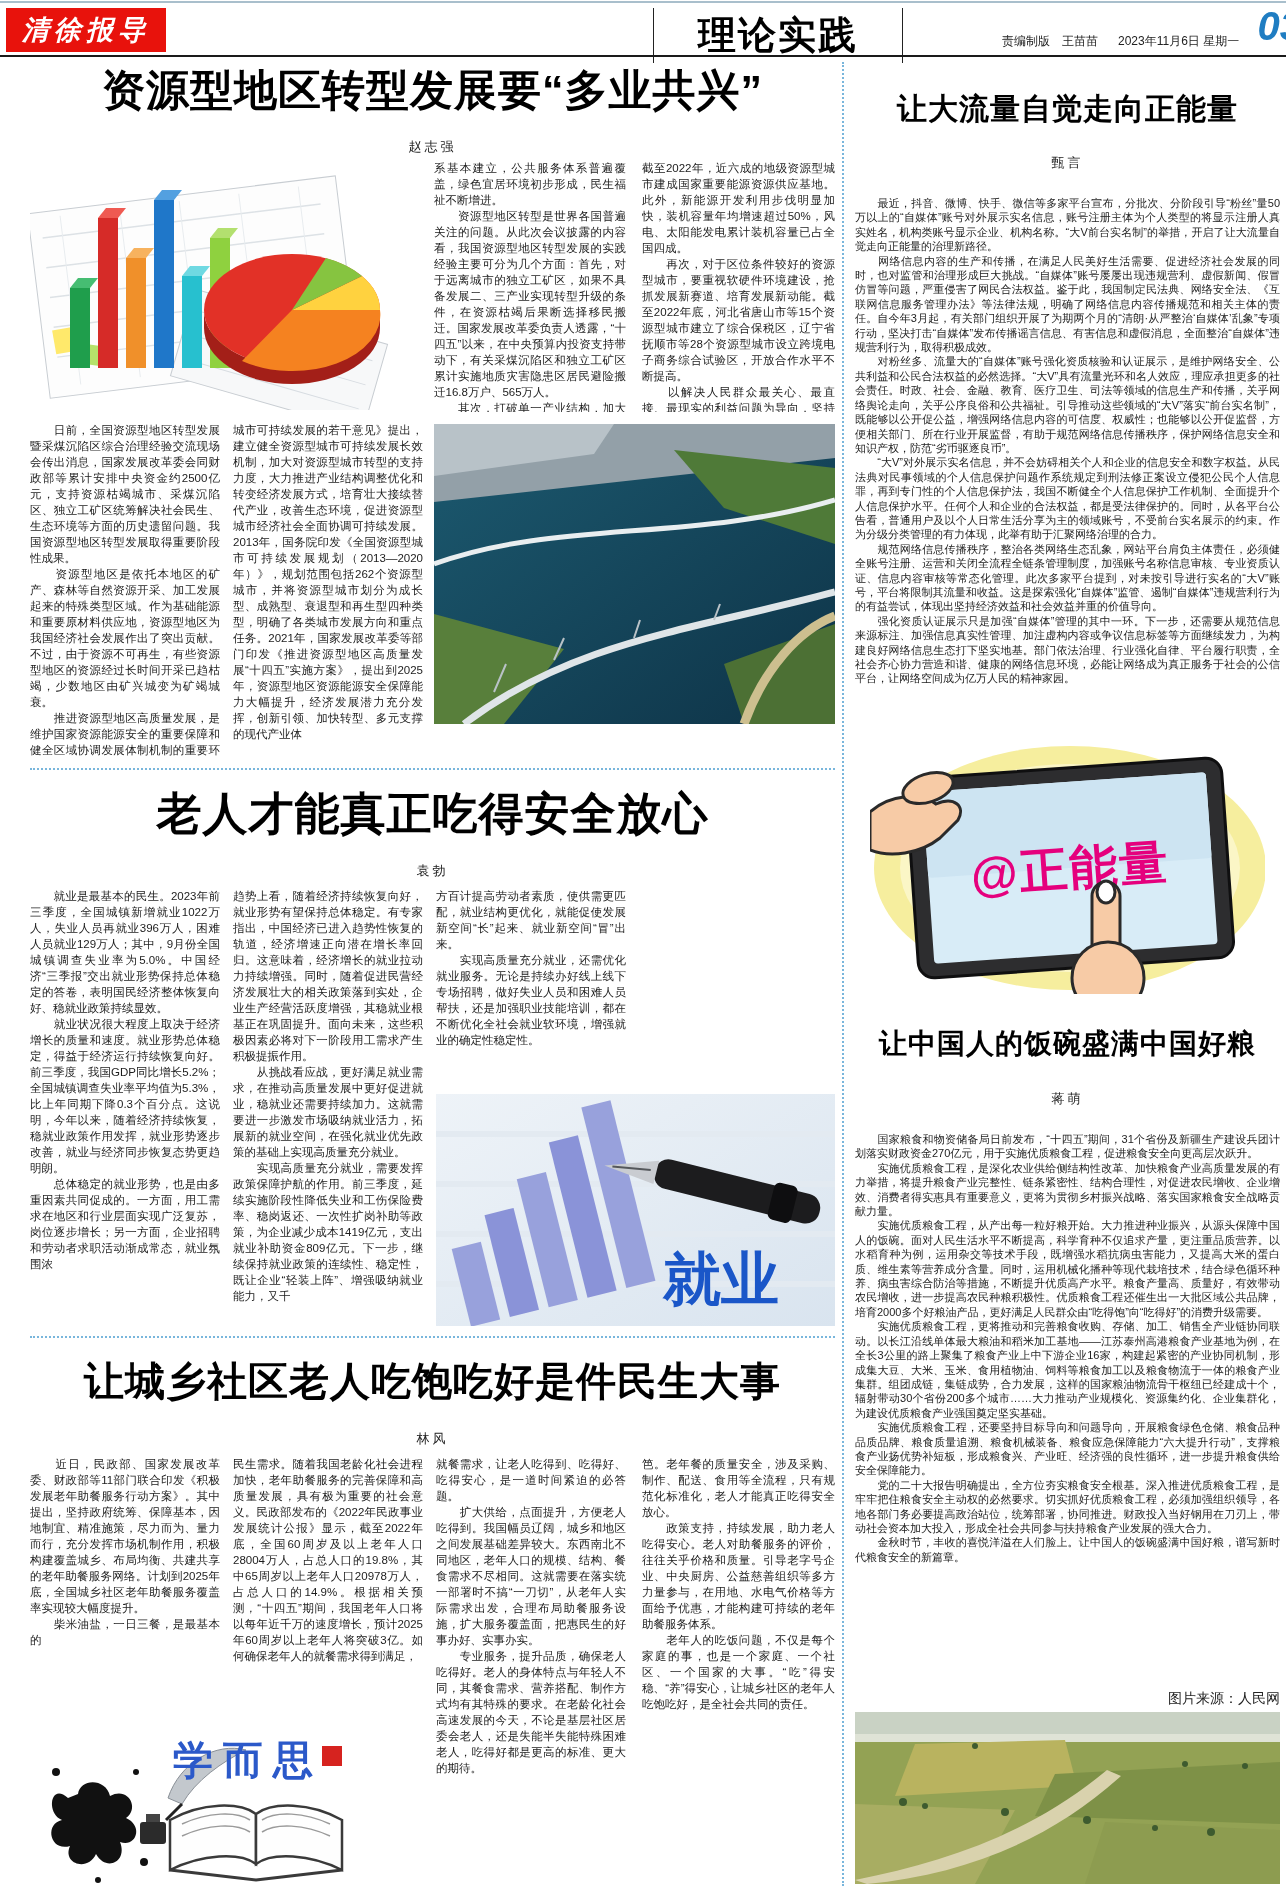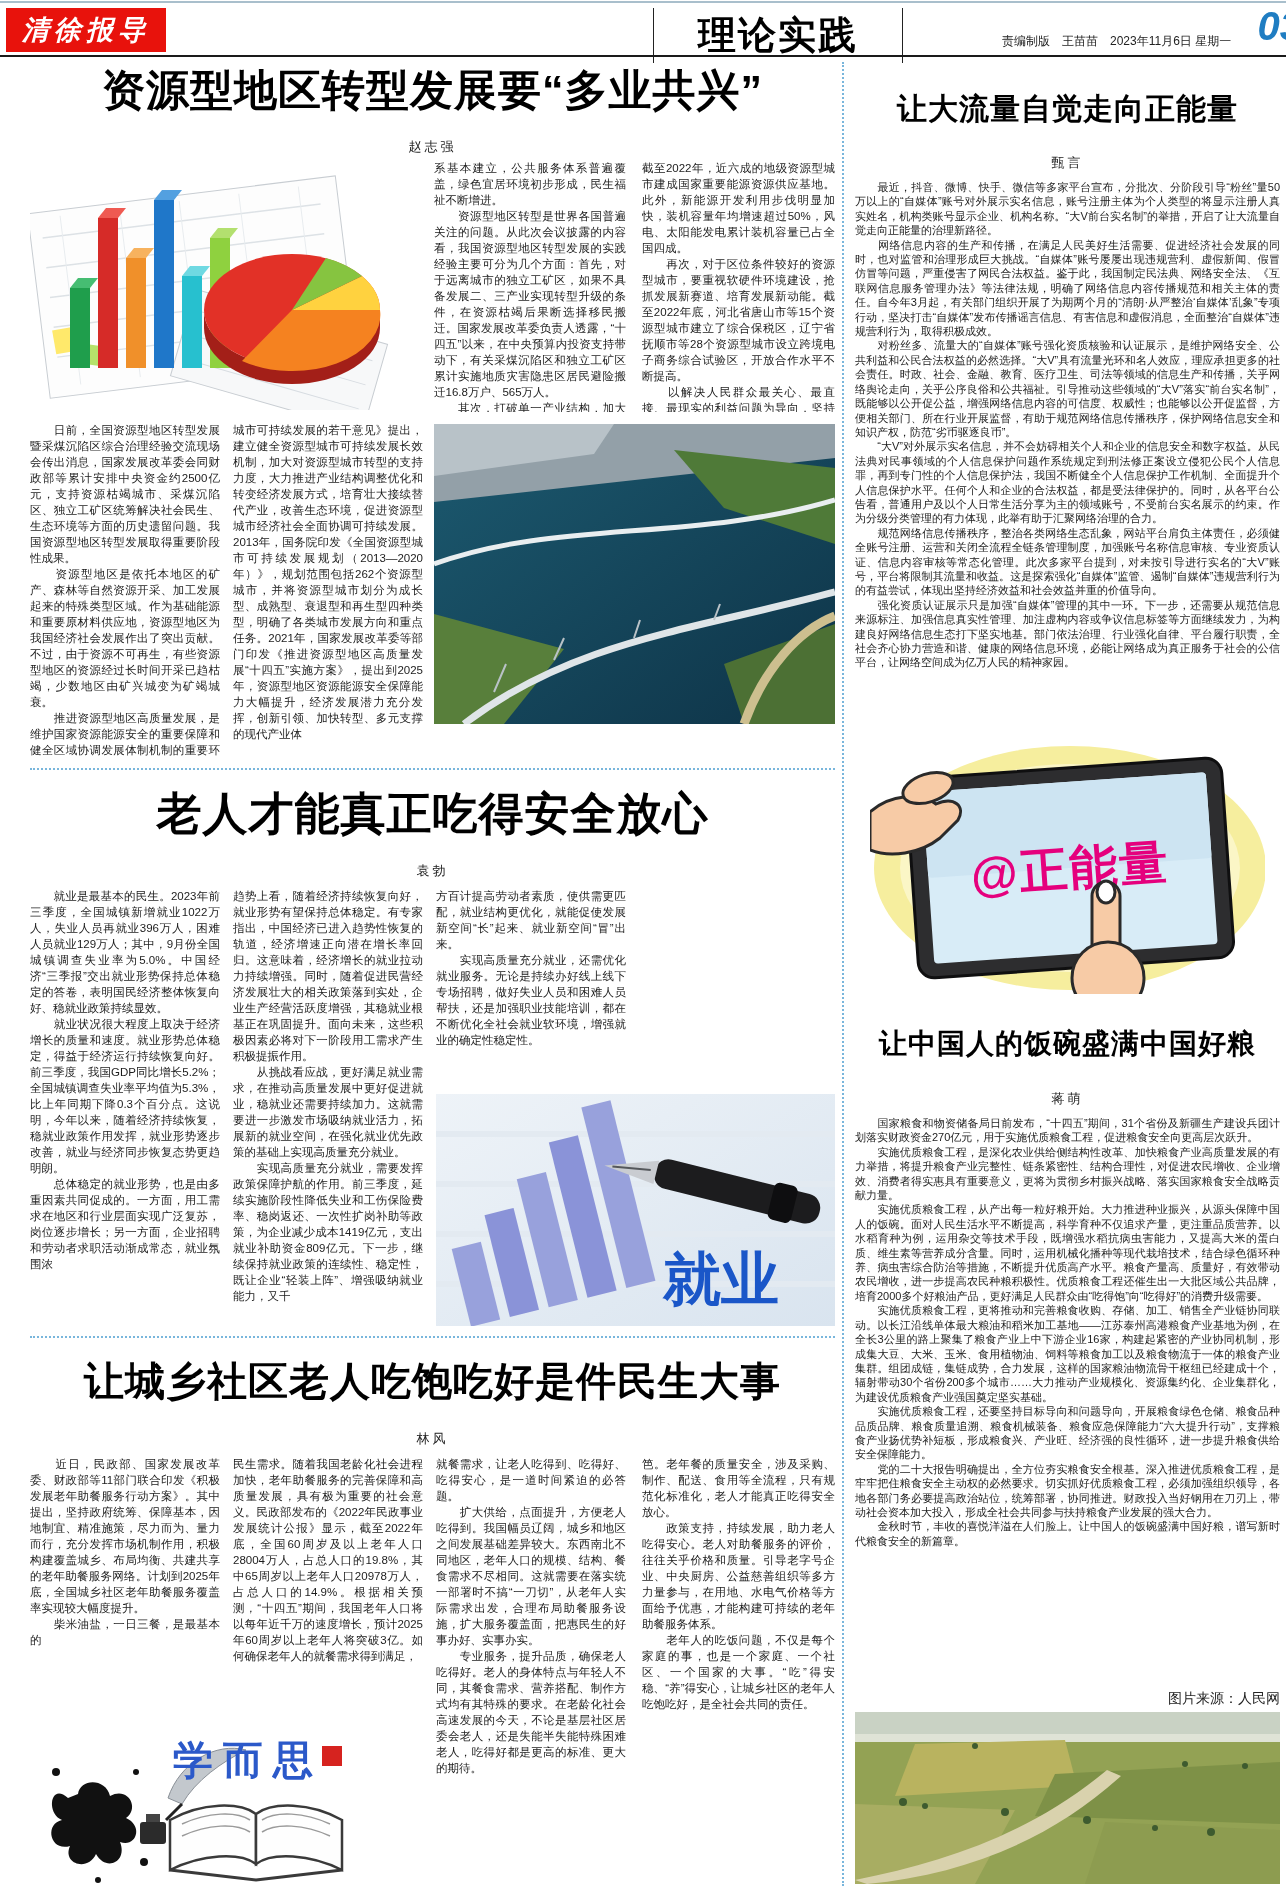--- a/index.html
+++ b/index.html
@@ -5,33 +5,33 @@
   html,body{margin:0;padding:0;background:#e9e9e9;}
   #page{position:relative;width:1286px;height:1890px;background:#ffffff;margin:0 auto;
         font-family:"Liberation Sans",sans-serif;color:#111;overflow:hidden;padding-left:24px;}
   .topline{position:absolute;top:1px;left:0;width:100%;height:2px;background:#a9bfcc;}
   .masthead{position:absolute;left:6px;top:8px;width:160px;height:44px;background:#e8120c;
         color:#fff;display:flex;align-items:center;justify-content:center;
         font-family:"DejaVu Serif",serif;font-style:italic;font-weight:bold;font-size:27px;letter-spacing:5px;}
   .section-box{position:absolute;left:653px;top:0;width:248px;height:55px;
         border-left:1.5px solid #222;border-right:1.5px solid #222;display:flex;align-items:center;
         justify-content:center;font-size:38px;font-weight:900;letter-spacing:2px;color:#000;margin-top:8px;}
-  .meta{position:absolute;left:1002px;top:33px;font-size:12px;color:#222;display:flex;gap:12px;white-space:nowrap;}
+  .meta{position:absolute;left:1002px;top:33px;font-size:12px;color:#222;display:flex;gap:20px;white-space:nowrap;}
   .pagenum{position:absolute;right:8px;top:0px;font-size:40px;line-height:52px;font-weight:900;
         font-style:italic;color:#1f7dc2;}
   .header-rule{position:absolute;top:55px;left:0;width:100%;height:2px;background:#1a1a1a;}
   .vdivider{position:absolute;left:842px;top:62px;height:1824px;width:0;border-left:2px dotted #79b6dc;}
   .hdivider{position:absolute;left:30px;width:805px;height:0;border-top:2px dotted #79b6dc;}
   .art{position:absolute;}
   .art h2{position:absolute;left:0;right:0;margin:0;text-align:center;font-weight:900;color:#000;line-height:1.15;letter-spacing:1px;}
   .byline{position:absolute;left:0;right:0;text-align:center;font-size:13px;letter-spacing:3px;
         font-family:"DejaVu Serif",serif;color:#222;}
   .col{position:absolute;font-size:11.5px;line-height:16px;text-align:justify;overflow:hidden;color:#1c1c1c;}
   .col p,.rbody p{margin:0;text-indent:0;}
-  .rbody{position:absolute;font-size:11px;line-height:14.4px;text-align:justify;overflow:hidden;color:#1c1c1c;}
+  .rbody{position:absolute;font-size:11px;line-height:14.4px;text-align:justify;overflow:hidden;color:#1c1c1c;margin-top:16px;}
   .illus{position:absolute;overflow:hidden;}
   .credit{position:absolute;right:0;font-size:14px;color:#222;}
   svg{display:block;}
 </style>
 </head>
 <body>
 
 <div id="page">
   <div class="topline"></div>
   <div class="masthead">清徐报导</div>

